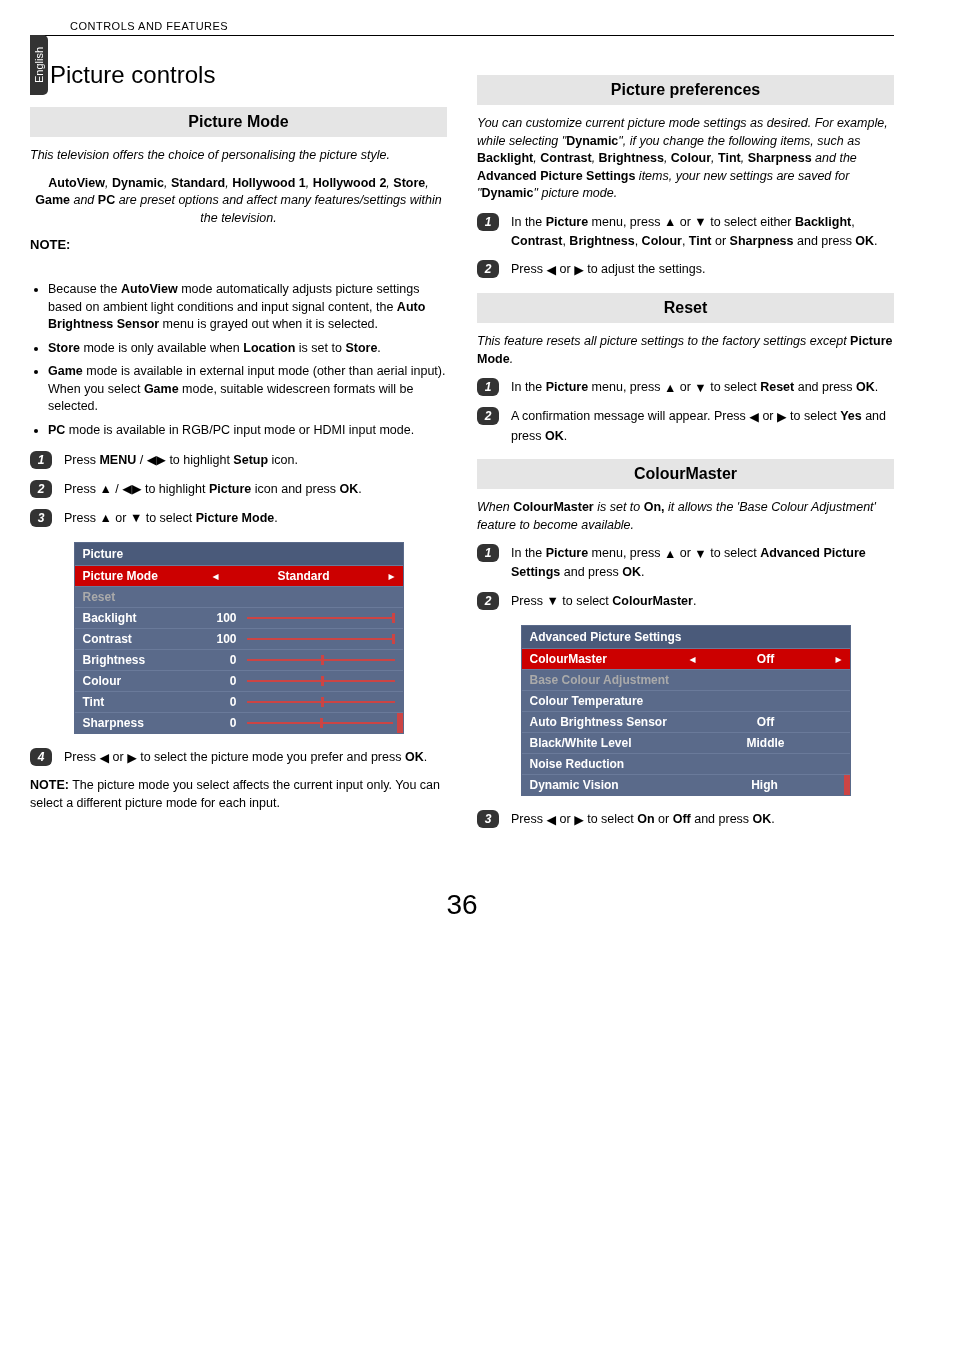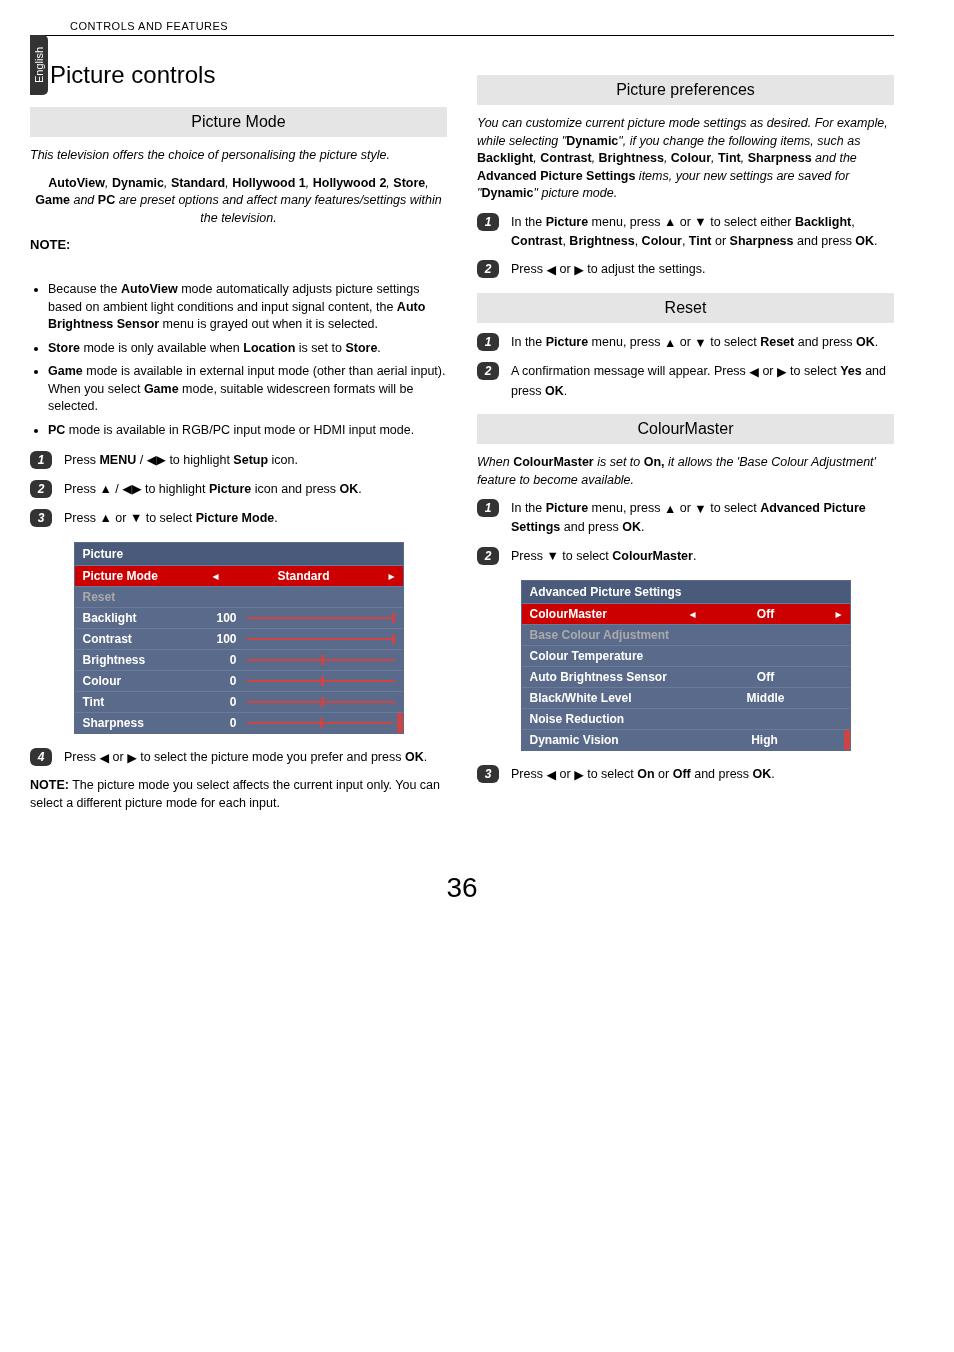--- a/index.html
+++ b/index.html
@@ -4,21 +4,21 @@
 <style>
   * { margin: 0; padding: 0; box-sizing: border-box; }
   body { font-family: Arial, Helvetica, sans-serif; font-size: 13px; color: #000; background: #fff; width: 954px; margin: 0 auto; padding: 20px 60px 40px 30px; }
   .header-line { border-bottom: 1px solid #000; padding-bottom: 3px; margin-bottom: 25px; padding-left: 40px; font-size: 11px; letter-spacing: 0.5px; }
   .side-tab { position: absolute; left: 30px; top: 35px; background: #333; color: #fff; font-size: 11px; padding: 12px 3px; writing-mode: vertical-rl; transform: rotate(180deg); border-radius: 5px 0 0 5px; }
   .columns { display: flex; gap: 30px; }
   .col { flex: 1; }
   .left-col h1 { font-size: 24px; font-weight: normal; margin-bottom: 18px; margin-left: 20px; }
   .left-col .intro { margin-left: 20px; margin-bottom: 20px; line-height: 1.4; }
   .intro-note { font-style: italic; }
-  .section-head { background: #e5e5e5; text-align: center; font-weight: normal; font-size: 16px; padding: 6px 0; margin: 14px 0 10px 0; }
+  .section-head { background: #e5e5e5; text-align: center; font-weight: bold; font-size: 16px; padding: 6px 0; margin: 14px 0 10px 0; }
   .italic-center { font-style: italic; text-align: left; font-size: 12.5px; margin: 10px 0; line-height: 1.4; }
   .italic-block { font-style: italic; font-size: 12.5px; line-height: 1.4; margin: 10px 0; }
   .note-title { font-weight: bold; margin-top: 10px; }
   ul.notes { list-style: disc; margin-left: 18px; margin-bottom: 12px; margin-top: 29px; }
   ul.notes li { margin-bottom: 6px; line-height: 1.4; font-size: 12.5px; }
   .step { display: flex; gap: 12px; margin: 10px 0; align-items: flex-start; }
   .step-num { flex-shrink: 0; width: 22px; height: 18px; }
   .step-num svg { width: 22px; height: 18px; }
   .step-text { flex: 1; line-height: 1.5; font-size: 12.5px; }
   .osd { margin: 14px auto; width: 330px; border: 1px solid #5a6a8a; font-size: 12px; }
@@ -175,20 +175,21 @@
 
     <div class="step">
       <div class="step-num"><svg viewBox="0 0 22 18">
             <rect x="0" y="0" width="22" height="18" rx="6" fill="#333"></rect>
             <text x="11" y="13" text-anchor="middle" fill="#fff" font-size="12" font-weight="bold" font-style="italic">2</text>
           </svg></div>
       <div class="step-text"><span>Press </span><span class="tri">◀</span><span> or </span><span class="tri">▶</span><span> to adjust the settings.</span></div>
     </div>
 
     <div class="section-head">Reset</div>
+    <p class="italic-center"><span>This feature resets all picture settings to the factory settings except </span><b style="font-style:normal">Picture Mode</b><span>.</span></p>
 
     <div class="step">
       <div class="step-num"><svg viewBox="0 0 22 18">
             <rect x="0" y="0" width="22" height="18" rx="6" fill="#333"></rect>
             <text x="11" y="13" text-anchor="middle" fill="#fff" font-size="12" font-weight="bold" font-style="italic">1</text>
           </svg></div>
       <div class="step-text"><span>In the </span><b>Picture</b><span> menu, press </span><span class="tri">▲</span><span> or </span><span class="tri">▼</span><span> to select </span><b>Reset</b><span> and press </span><b>OK</b><span>.</span></div>
     </div>
 
     <div class="step">

